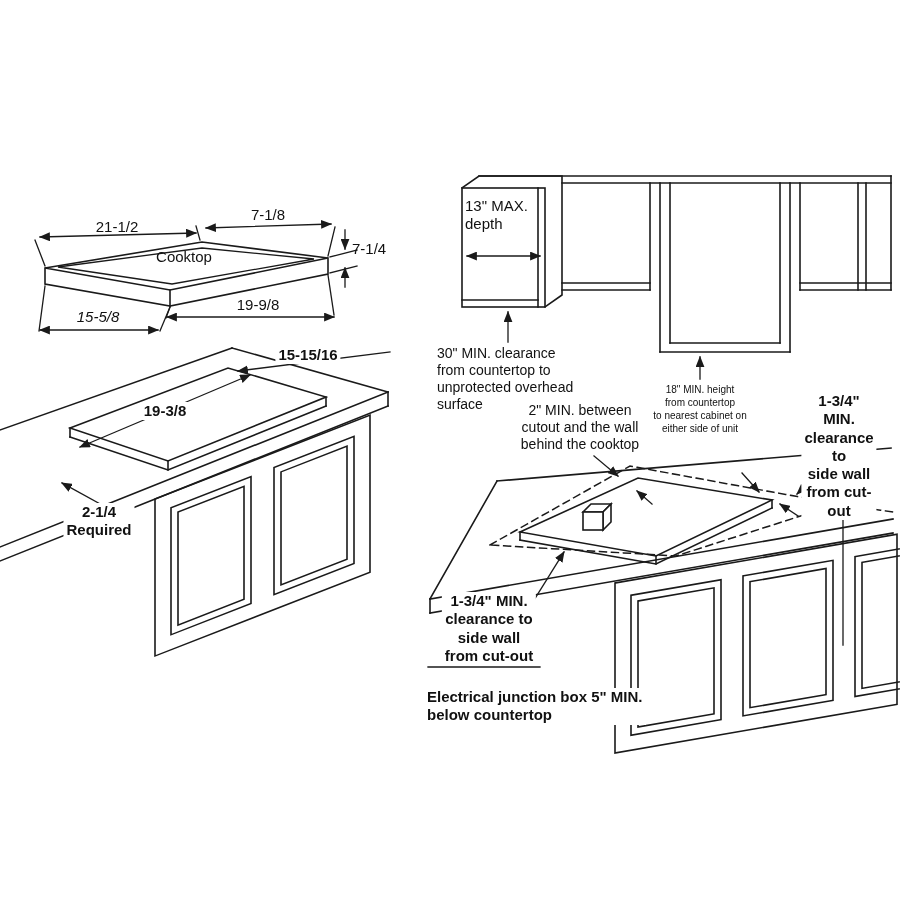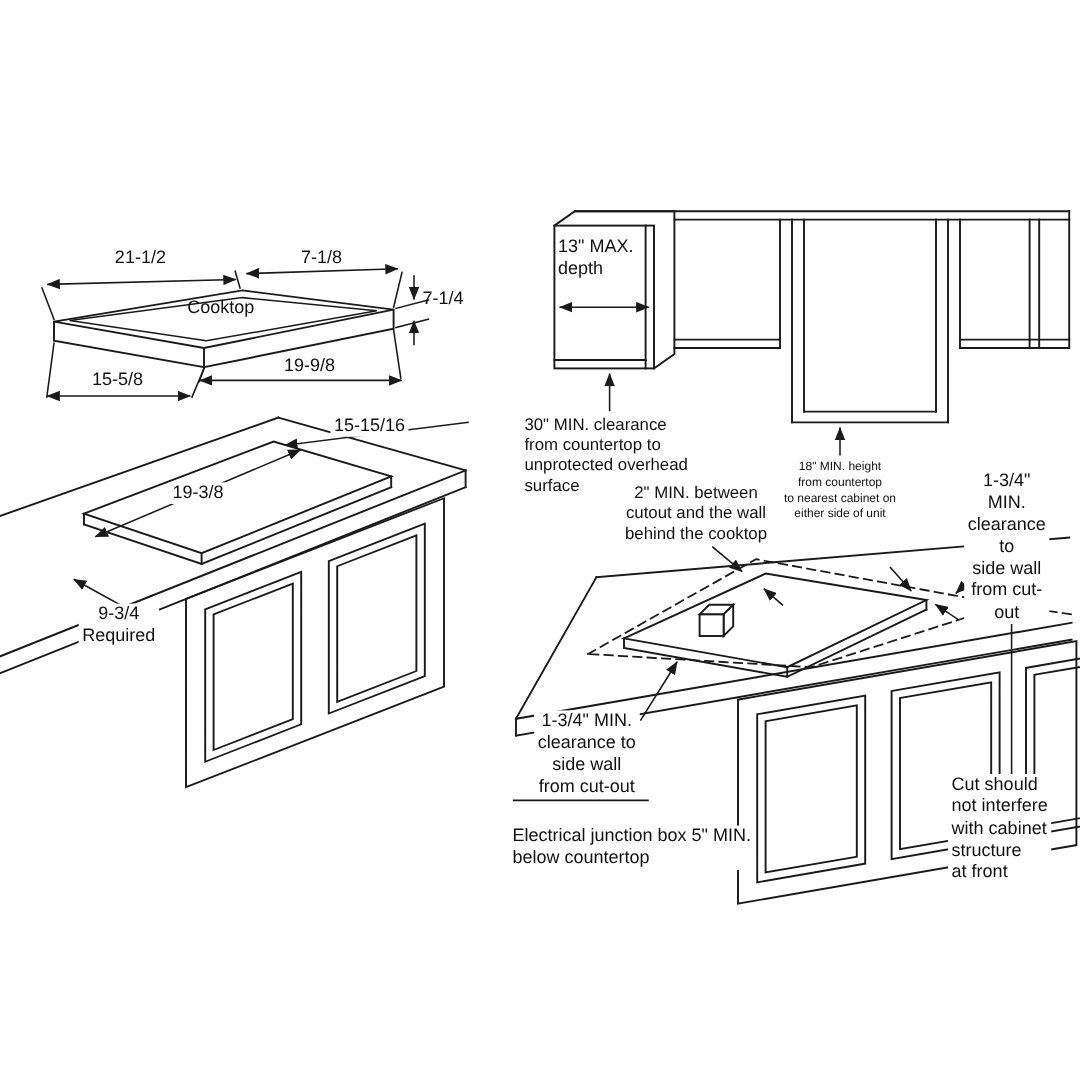--- a/index.html
+++ b/index.html
@@ -8,24 +8,24 @@
   .stage { position:relative; width:900px; height:900px; background:#fff; overflow:hidden; }
   svg.linework { position:absolute; left:0; top:0; }
   .linework line, .linework path, .linework rect, .linework polyline {
     stroke:#1a1a1a; fill:none; stroke-width:1.6; stroke-linecap:square;
   }
   .linework .dim { stroke-width:1.3; }
   .linework .dash { stroke-dasharray:7 5; stroke-width:1.5; }
   .linework .solid { fill:#fff; }
   .label { position:absolute; font-size:15px; line-height:1.22; white-space:pre-line; color:#111; }
   .center { transform:translateX(-50%); text-align:center; }
-  .bg { background:#fff; padding:0 3px; }
+  .bg { background:#fff; padding:0 3px;font-weight:bold; }
   .sz14 { font-size:14px; }
   .small { font-size:10px; line-height:1.3; }
-  .italic { }
+  .italic { font-style:italic; }
 </style>
 </head>
 <body>
 
 <div class="stage">
 
   <svg class="linework" width="900" height="900" viewBox="0 0 900 900">
     <defs>
       <marker id="ah" viewBox="0 0 10 8" markerWidth="11" markerHeight="9" refX="9" refY="4" orient="auto-start-reverse" markerUnits="userSpaceOnUse">
         <path d="M0,0 L10,4 L0,8 Z" style="fill:#1a1a1a;stroke:none"></path>
@@ -148,37 +148,37 @@
         <rect x="16" y="15" width="90" height="140"></rect>
         <rect x="23" y="22" width="76" height="126"></rect>
         <rect x="128" y="15" width="90" height="140"></rect>
         <rect x="135" y="22" width="76" height="126"></rect>
         <rect x="240" y="15" width="90" height="140"></rect>
         <rect x="247" y="22" width="76" height="126"></rect>
       </g>
     </g>
   </svg>
 
-  <div class="label center" style="left:117px; top:206px">21-1/2</div>
+  <div class="label center" style="left:117px; top:218px">21-1/2</div>
 
   <div class="label center" style="left:268px; top:206px">7-1/8</div>
 
   <div class="label" style="left:352px; top:240px">7-1/4</div>
 
   <div class="label center" style="left:184px; top:248px">Cooktop</div>
 
   <div class="label center" style="left:258px; top:296px">19-9/8</div>
 
   <div class="label center italic" style="left:98px; top:308px">15-5/8</div>
 
   <div class="label center bg" style="left:308px; top:346px">15-15/16</div>
 
   <div class="label center bg" style="left:165px; top:402px">19-3/8</div>
 
-  <div class="label center bg" style="left:99px; top:503px">9-3/4
+  <div class="label center bg" style="left:99px; top:503px">2-1/4
 Required</div>
 
   <div class="label" style="left:465px; top:197px">13" MAX.
 depth</div>
 
   <div class="label sz14" style="left:437px; top:345px">30" MIN. clearance
 from countertop to
 unprotected overhead
 surface</div>
 
@@ -197,19 +197,14 @@
 from cut-out</div>
 
   <div class="label center bg" style="left:489px; top:592px">1-3/4" MIN.
 clearance to
 side wall
 from cut-out</div>
 
   <div class="label bg" style="left:424px; top:688px">Electrical junction box 5" MIN.
 below countertop</div>
 
-  <div class="label bg" style="left:790px; top:645px">Cut should
-not interfere
-with cabinet
-structure
-at front</div>
 
 </div>
 
 </body></html>

